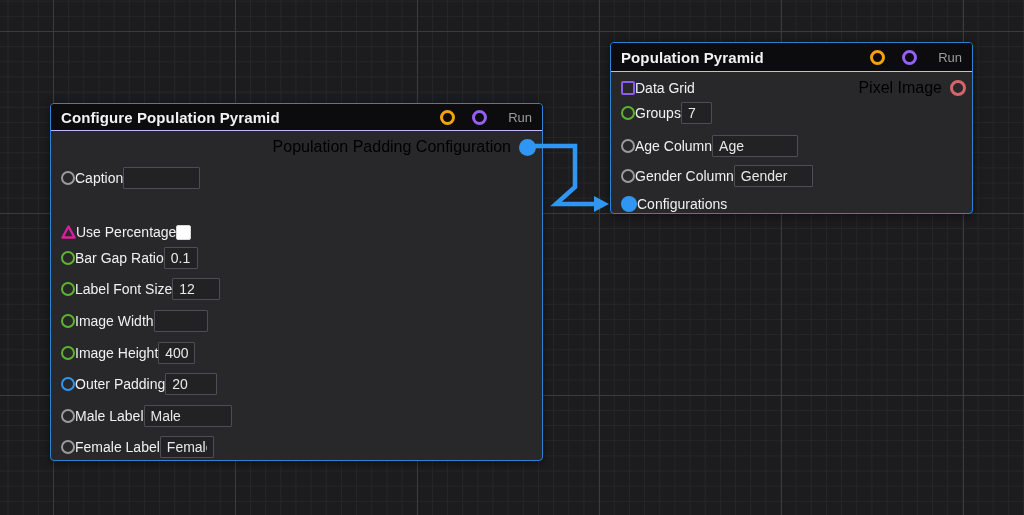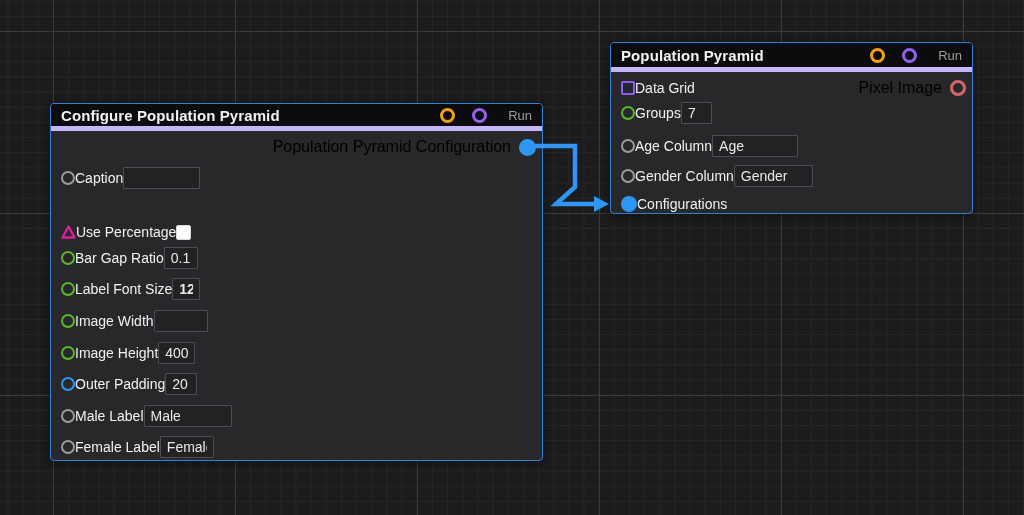--- a/index.html
+++ b/index.html
@@ -14,21 +14,21 @@
       linear-gradient(to bottom,#262628 1px,transparent 1px);
     background-size:182px 182px,182px 182px,15.17px 15.17px,15.17px 15.17px;
     background-position:53px 31px,53px 31px,53px 31px,53px 31px;
   }
   .node{
     position:absolute;background:#28282b;border:1.5px solid #2f81d8;
     border-radius:4px;box-sizing:border-box;box-shadow:0 2px 10px rgba(0,0,0,.45);
   }
   .node-header{
     background:#0c0c0e;border-radius:3px 3px 0 0;display:flex;align-items:center;
-    padding:0 10px;box-sizing:border-box;border-bottom:5px solid #c4b5fd;
+    padding:0 10px;box-sizing:border-box;border-bottom:1px solid #c4b5fd;
   }
   .node-title{color:#f2f2f2;font-size:15px;font-weight:600;letter-spacing:.1px;flex:1;white-space:nowrap;}
   .hdr-right{display:flex;align-items:center;gap:17px;}
   .dot-ring{width:9px;height:9px;border-radius:50%;box-sizing:content-box;}
   .dot-orange{border:3px solid #f2a20d;}
   .dot-purple{border:3px solid #9460f0;}
   .run-label{color:#9b9b9b;font-size:13px;margin-left:4px;cursor:pointer;}
   .row{position:absolute;left:10px;right:10px;height:22px;display:flex;align-items:center;}
   .row .lbl{color:#f1f1f1;font-size:14px;white-space:nowrap;}
   .port{flex:0 0 auto;box-sizing:border-box;}
@@ -78,55 +78,55 @@
 
   <div class="row" style="top:143px;">
     <span class="port p-ring green"></span>
     <span class="lbl">Bar Gap Ratio</span>
     <input class="field" style="width: 34px;" value="0.1">
   </div>
 
   <div class="row" style="top:174px;">
     <span class="port p-ring green"></span>
     <span class="lbl">Label Font Size</span>
-    <input class="field" style="width: 28px; font-weight: bold;" value="12">
+    <input class="field" style="width: 48px;" value="12">
   </div>
 
   <div class="row" style="top:206px;">
     <span class="port p-ring green"></span>
     <span class="lbl">Image Width</span>
     <input class="field" style="width: 37px; padding-left: 46px;" value="600">
   </div>
 
   <div class="row" style="top:238px;">
     <span class="port p-ring green"></span>
     <span class="lbl">Image Height</span>
     <input class="field" style="width: 37px;" value="400">
   </div>
 
   <div class="row" style="top:269px;">
     <span class="port p-ring blue"></span>
     <span class="lbl">Outer Padding</span>
-    <input class="field" style="width: 32px;" value="20">
+    <input class="field" style="width: 52px;" value="20">
   </div>
 
   <div class="row" style="top:301px;">
     <span class="port p-ring"></span>
     <span class="lbl">Male Label</span>
     <input class="field" style="width: 88px;" value="Male">
   </div>
 
   <div class="row" style="top:332px;">
     <span class="port p-ring"></span>
     <span class="lbl">Female Label</span>
     <input class="field" style="width: 54px;" value="Female">
   </div>
 
   <div class="out-row" style="top:32px;right:6px;height:22px;">
-    <span class="lbl">Population Pyramid Configuration</span>
+    <span class="lbl">Population Padding Configuration</span>
     <span class="port p-fill" style="width:17px;height:17px;"></span>
   </div>
 </div>
 
 <div class="node" style="left:610px;top:42px;width:363px;height:172px;">
   <div class="node-header" style="height:29px;">
     <span class="node-title">Population Pyramid</span>
     <span class="hdr-right">
       <span class="dot-ring dot-orange"></span>
       <span class="dot-ring dot-purple"></span>

